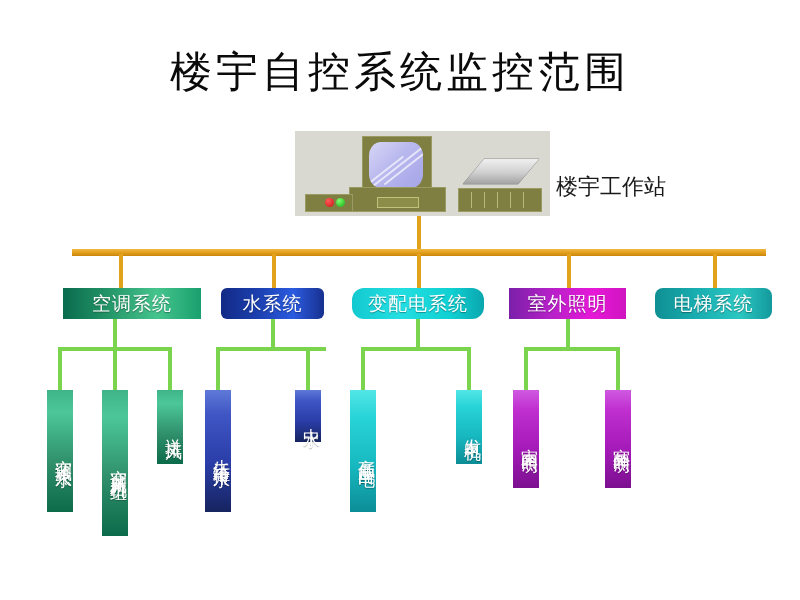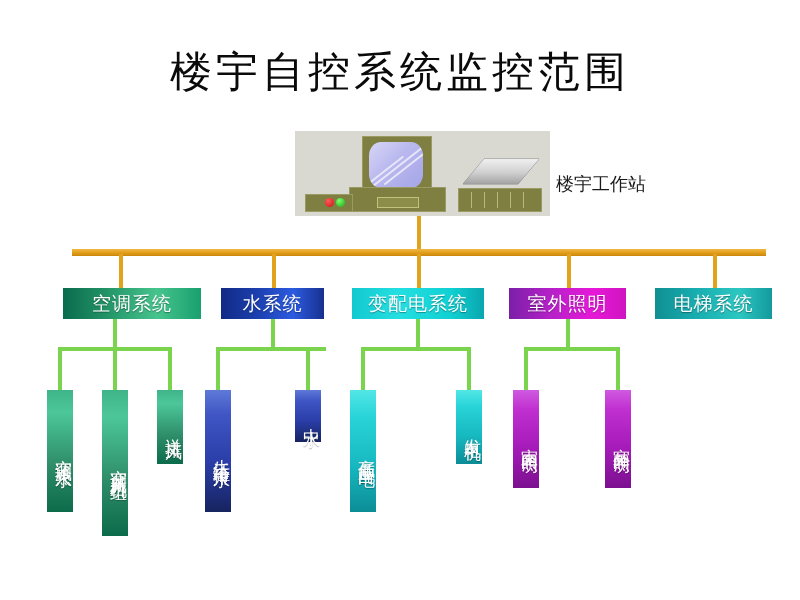--- a/index.html
+++ b/index.html
@@ -69,21 +69,21 @@
   }
   .ws-printer-body b{
     position:absolute;top:3px;width:1px;height:16px;background:#b9b97a;display:block;
   }
   .ws-lid{
     position:absolute;left:462px;top:157px;width:78px;height:30px;
   }
   .ws-lid svg{display:block;}
   .ws-label{
     position:absolute;left:556px;top:172px;
-    font-size:18px;color:#1a1a1a;white-space:nowrap;
+    font-size:22px;color:#1a1a1a;white-space:nowrap;
     font-family:"Liberation Serif","DejaVu Serif",serif;
   }
 
   
   .bus{
     position:absolute;left:72px;top:249px;width:694px;height:7px;
     background:linear-gradient(180deg,#f0b743 0%,#e09a16 60%,#c8860c 100%);
   }
   .odrop{position:absolute;width:4px;background:#e2a21c;}
   .gv{position:absolute;width:4px;background:#7ad44e;}
@@ -113,23 +113,23 @@
     text-orientation:upright;
     letter-spacing:3px;
     padding-top:4px;
     text-shadow:0 1px 1px rgba(0,0,0,.3);
     align-items:flex-start;
   }
 
   
   .g-green2   {background:linear-gradient(90deg,#0a6b4e 0%,#1f8f63 28%,#46c48d 68%,#19a06e 100%);}
   .g-blue2    {background:linear-gradient(90deg,#122a86 0%,#1b3fae 35%,#2c5be0 70%,#17308f 100%);}
-  .g-cyan2    {background:linear-gradient(90deg,#12c9cf 0%,#24dfe2 35%,#0fd0d2 75%,#0aa6ae 100%);}
+  .g-cyan2    {background:linear-gradient(90deg,#12c9cf 0%,#24dfe2 35%,#0fd0d2 75%,#0aa6ae 100%);border-radius:12px;}
   .g-magenta2 {background:linear-gradient(90deg,#7a1fa8 0%,#b521c8 35%,#e718d8 72%,#cf14c0 100%);}
-  .g-teal2    {background:linear-gradient(90deg,#0f8f92 0%,#18adb0 35%,#2cc7c1 72%,#13999c 100%);}
+  .g-teal2    {background:linear-gradient(90deg,#0f8f92 0%,#18adb0 35%,#2cc7c1 72%,#13999c 100%);border-radius:8px;}
 
   .g-greenV   {background:linear-gradient(180deg,#3fb489 0%,#4cc79a 18%,#2f8f6b 60%,#0c6b4a 100%);}
   .g-blueV    {background:linear-gradient(180deg,#5f79d8 0%,#3f56c4 20%,#2a3da8 60%,#16245f 100%);}
   .g-cyanV    {background:linear-gradient(180deg,#53e6e6 0%,#28d4d8 22%,#17b8c0 62%,#0c8d96 100%);}
   .g-magentaV {background:linear-gradient(180deg,#cf5ae0 0%,#c02fd0 20%,#a41ab8 60%,#7c1090 100%);}
 </style>
 </head>
 <body>
 
 <div id="stage">
@@ -182,21 +182,21 @@
 
   <div class="odrop" style="left:119px;top:254px;height:35px;"></div>
   <div class="odrop" style="left:272px;top:254px;height:35px;"></div>
   <div class="odrop" style="left:417px;top:254px;height:35px;"></div>
   <div class="odrop" style="left:567px;top:254px;height:35px;"></div>
   <div class="odrop" style="left:713px;top:254px;height:35px;"></div>
 
   <div class="node lvl2 g-green2" style="left:63px;top:288px;width:138px;">
     <span>空调系统</span>
   </div>
-  <div class="node lvl2 g-blue2" style="left:221px;top:288px;width:103px;">
+  <div class="node lvl2 g-blue2" style="left:221px;top:288px;width:103px;border-radius:6px;">
     <span>水系统</span>
   </div>
   <div class="node lvl2 g-cyan2" style="left:352px;top:288px;width:132px;">
     <span>变配电系统</span>
   </div>
   <div class="node lvl2 g-magenta2" style="left:509px;top:288px;width:117px;">
     <span>室外照明</span>
   </div>
   <div class="node lvl2 g-teal2" style="left:655px;top:288px;width:117px;">
     <span>电梯系统</span>

